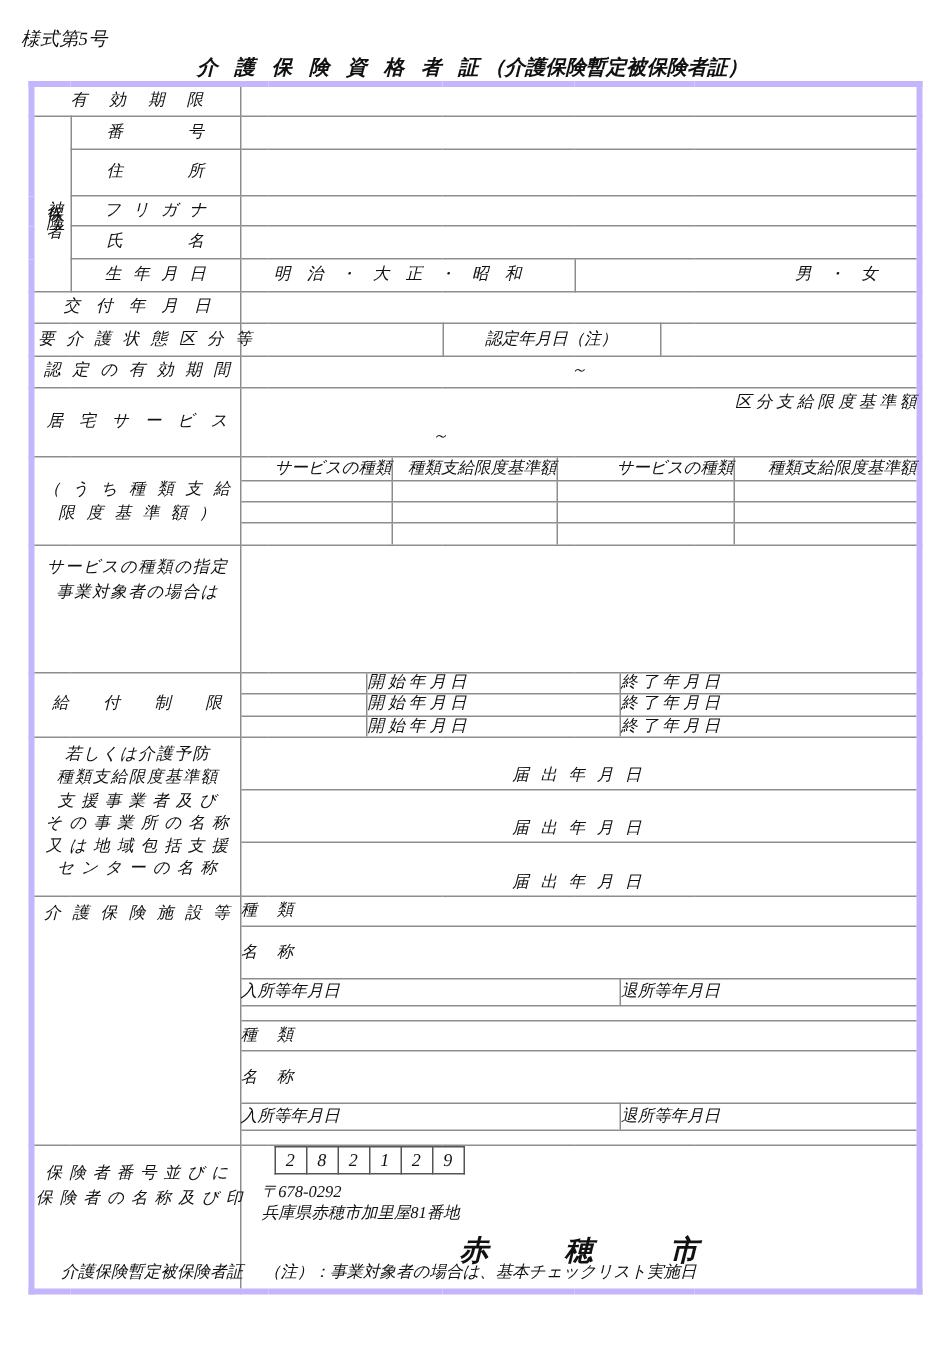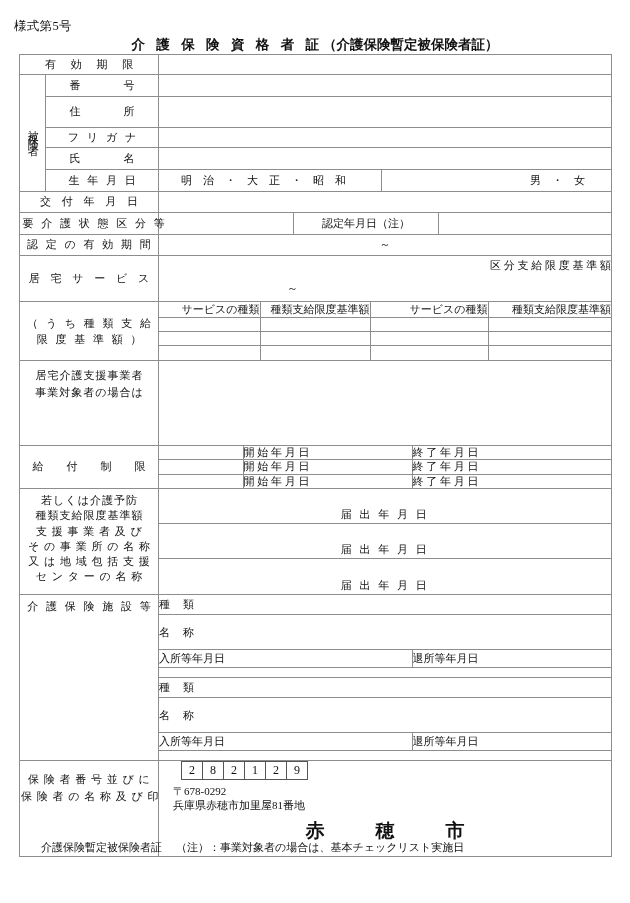--- a/index.html
+++ b/index.html
@@ -13,20 +13,21 @@
     font-family: "Liberation Serif", "DejaVu Serif", serif;
     color: #111111;
     position: relative;
     overflow: hidden;
   }
   .page {
     position: relative;
     width: 630px;
     height: 903px;
     box-sizing: border-box;
+    font-style: italic;
   }
 
   
   .form-no {
     position: absolute;
     left: 14px;
     top: 18px;
     font-size: 12.5px;
     letter-spacing: 0.3px;
     white-space: nowrap;
@@ -45,21 +46,21 @@
   .doc-title .t-sub  { letter-spacing: 0px; font-weight: bold; }
 
   
   .tbl {
     position: absolute;
     left: 19px;
     top: 54px;
     width: 592px;
     border-collapse: collapse;
     table-layout: fixed;
-    border: 1px solid #c4b5fd;
+    border: 4px solid #c4b5fd;
   }
   .tbl td {
     border: 1px solid #8d8d8d;
     padding: 0;
     vertical-align: middle;
     font-size: 11px;
     line-height: 1.22;
     background: #fff;
   }
   .tbl td.sect {
@@ -276,21 +277,21 @@
             <td class="noR noB"></td>
           </tr>
         </tbody>
             </table>
       </td>
     </tr>
 
     <tr>
       <td colspan="2" class="lbl sect" style="height:84px; vertical-align:top;">
         <div class="stack" style="padding-top:6px;">
-          <div class="sp4">居宅介護支援事業者</div>
+          <div class="sp4">サービスの種類の指定</div>
           <div class="sp4">事業対象者の場合は</div>
         </div>
       </td>
       <td colspan="10" class="sect"></td>
     </tr>
 
     <tr>
       <td colspan="2" class="lbl sp1 sect" style="height:41px;">給　付　制　限</td>
       <td colspan="10" class="sect" style="padding:0; vertical-align:top;">
         <table class="inner">

